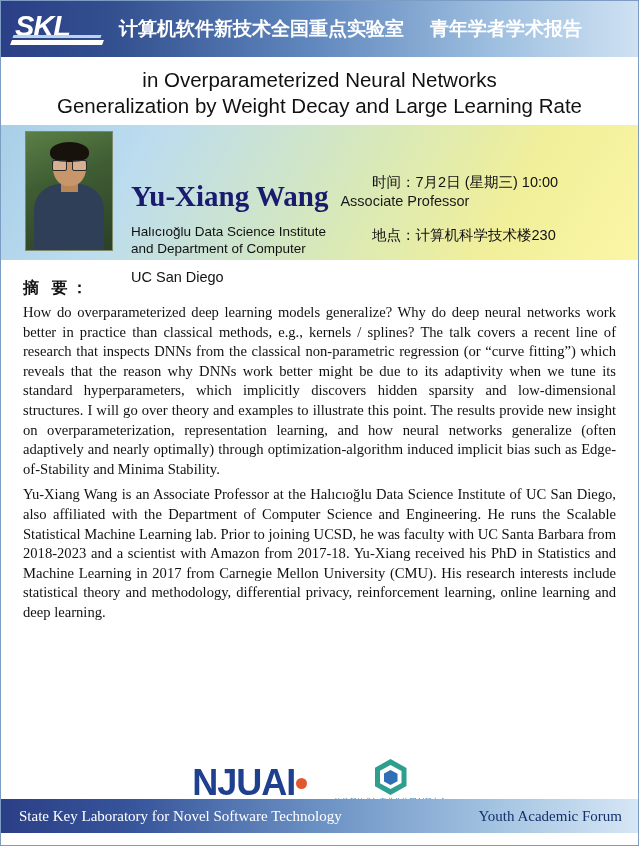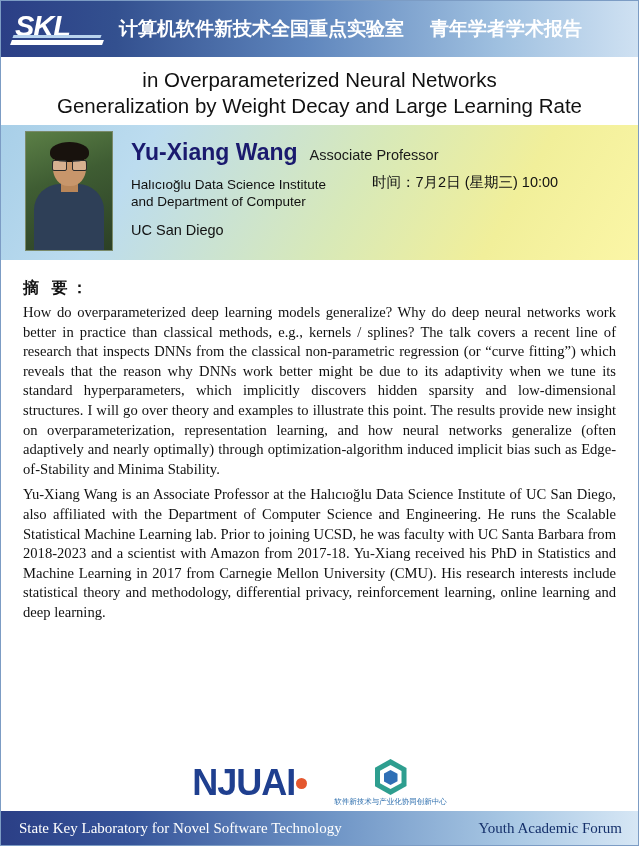--- a/index.html
+++ b/index.html
@@ -168,24 +168,25 @@
     padding-left: 18px;
     position: relative;
   }
   .speaker-name-row {
     display: flex;
     align-items: baseline;
     gap: 12px;
     padding-top: 8px;
   }
   .speaker-name {
-    font-family: Liberation Sans, sans-serif;
+    font-family: Liberation Serif, serif;
     font-weight: bold;
-    font-size: 23px;
+    font-size: 29px;
     color: #1a1a6e;
+    margin-top: 41px;
   }
   .speaker-rank {
     font-family: "Liberation Sans", sans-serif;
     font-size: 14.5px;
     color: #1a1a1a;
   }
   .affil {
     font-family: "Liberation Sans", sans-serif;
     font-size: 13.5px;
     line-height: 17px;
@@ -306,21 +307,21 @@
     font-family: "Liberation Sans", sans-serif;
     font-size: 7.5px;
     color: #2e6fae;
     white-space: nowrap;
   }
 
   
   .footer {
     position: absolute;
     left: 0;
-    bottom: 0;
+    bottom: 12px;
     width: 639px;
     height: 34px;
     background: linear-gradient(90deg, #2b3f86 0%, #36549a 20%, #6f95c6 52%, #a9c8e4 80%, #d7e7f5 100%);
     display: flex;
     align-items: center;
     justify-content: space-between;
     padding: 0 18px;
     box-sizing: border-box;
   }
   .footer-left, .footer-right {
@@ -369,20 +370,21 @@
         <span class="speaker-rank">Associate Professor</span>
       </div>
       <div class="affil">
         <div>Halıcıoğlu Data Science Institute</div>
         <div>and Department of Computer</div>
       </div>
       <div class="affil-last">UC San Diego</div>
 
       <div class="meta">
         <div class="meta-time">时间：7月2日 (星期三) 10:00</div>
+        <div class="meta-place">地点：计算机科学技术楼230</div>
       </div>
     </div>
   </div>
 
   <div class="body-wrap">
     <div class="sec-head abstract">摘 要：</div>
     <p class="para">How do overparameterized deep learning models generalize? Why do deep neural networks work better in practice than classical methods, e.g., kernels / splines? The talk covers a recent line of research that inspects DNNs from the classical non-parametric regression (or “curve fitting”) which reveals that the reason why DNNs work better might be due to its adaptivity when we tune its standard hyperparameters, which implicitly discovers hidden sparsity and low-dimensional structures. I will go over theory and examples to illustrate this point.  The results provide new insight on overparameterization, representation learning, and how neural networks generalize (often adaptively and nearly optimally) through optimization-algorithm induced implicit bias such as Edge-of-Stability and Minima Stability.</p>
   </div>
 
   <div class="bio-wrap">

